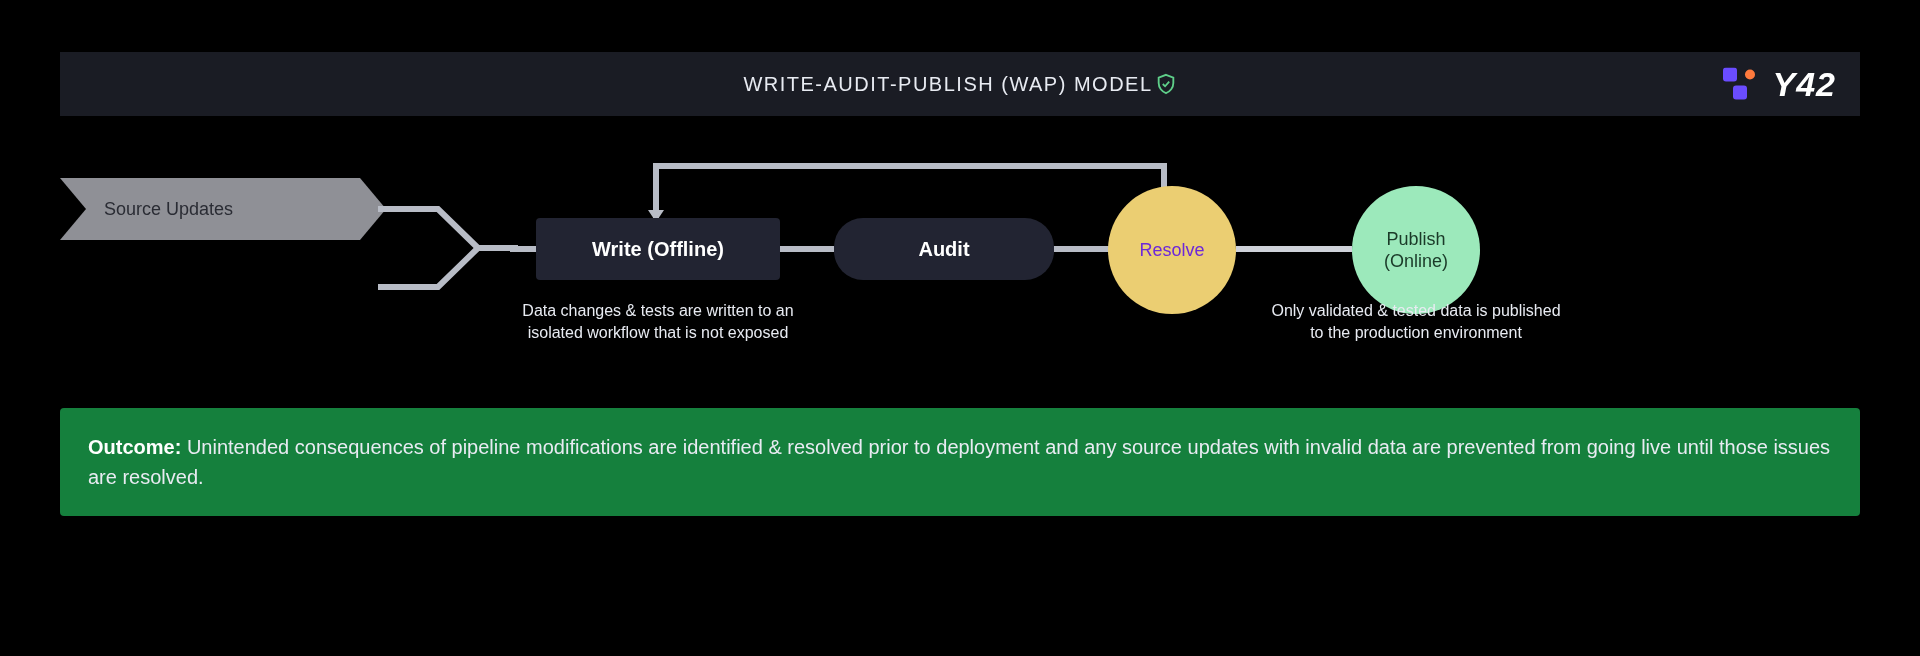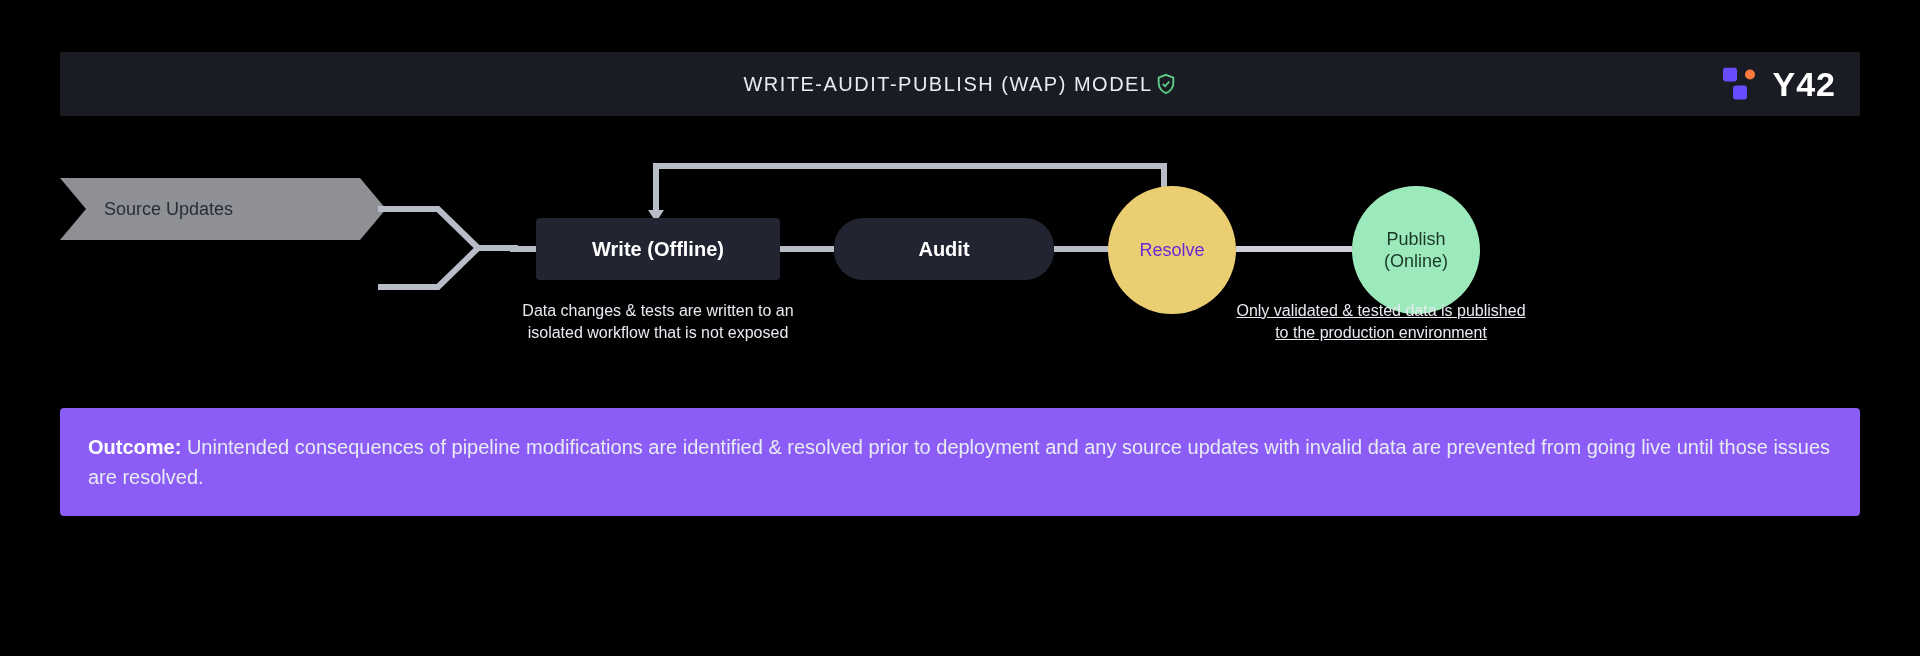--- a/index.html
+++ b/index.html
@@ -52,20 +52,21 @@
   }
   .logo-mark {
     display: flex;
     align-items: center;
   }
   .logo-text {
     font-size: 34px;
     font-weight: 800;
     letter-spacing: 1px;
     color: #ffffff;
+    font-style: italic;
   }
 
   
   .chevron-group {
     position: absolute;
     left: 60px;
     top: 178px;
   }
   .chevron {
     position: relative;
@@ -174,29 +175,29 @@
   
   .caption {
     position: absolute;
     text-align: center;
     font-size: 16px;
     color: #e8ebf2;
     line-height: 1.4;
     width: 300px;
   }
   .caption-write { left: 508px; top: 300px; }
-  .caption-publish { left: 1231px; top: 300px; text-decoration: underline; }
+  .caption-publish { left: 1266px; top: 300px; }
 
   
   .outcome {
     position: absolute;
     left: 60px;
     right: 60px;
     top: 408px;
-    background: #8b5cf6;
+    background: #15803d;
     padding: 24px 28px;
     border-radius: 4px;
     font-size: 20px;
     line-height: 1.5;
     color: #e8ebf2;
   }
   .outcome b { font-weight: 700; color: #ffffff; }
 </style>
 </head>
 <body>

